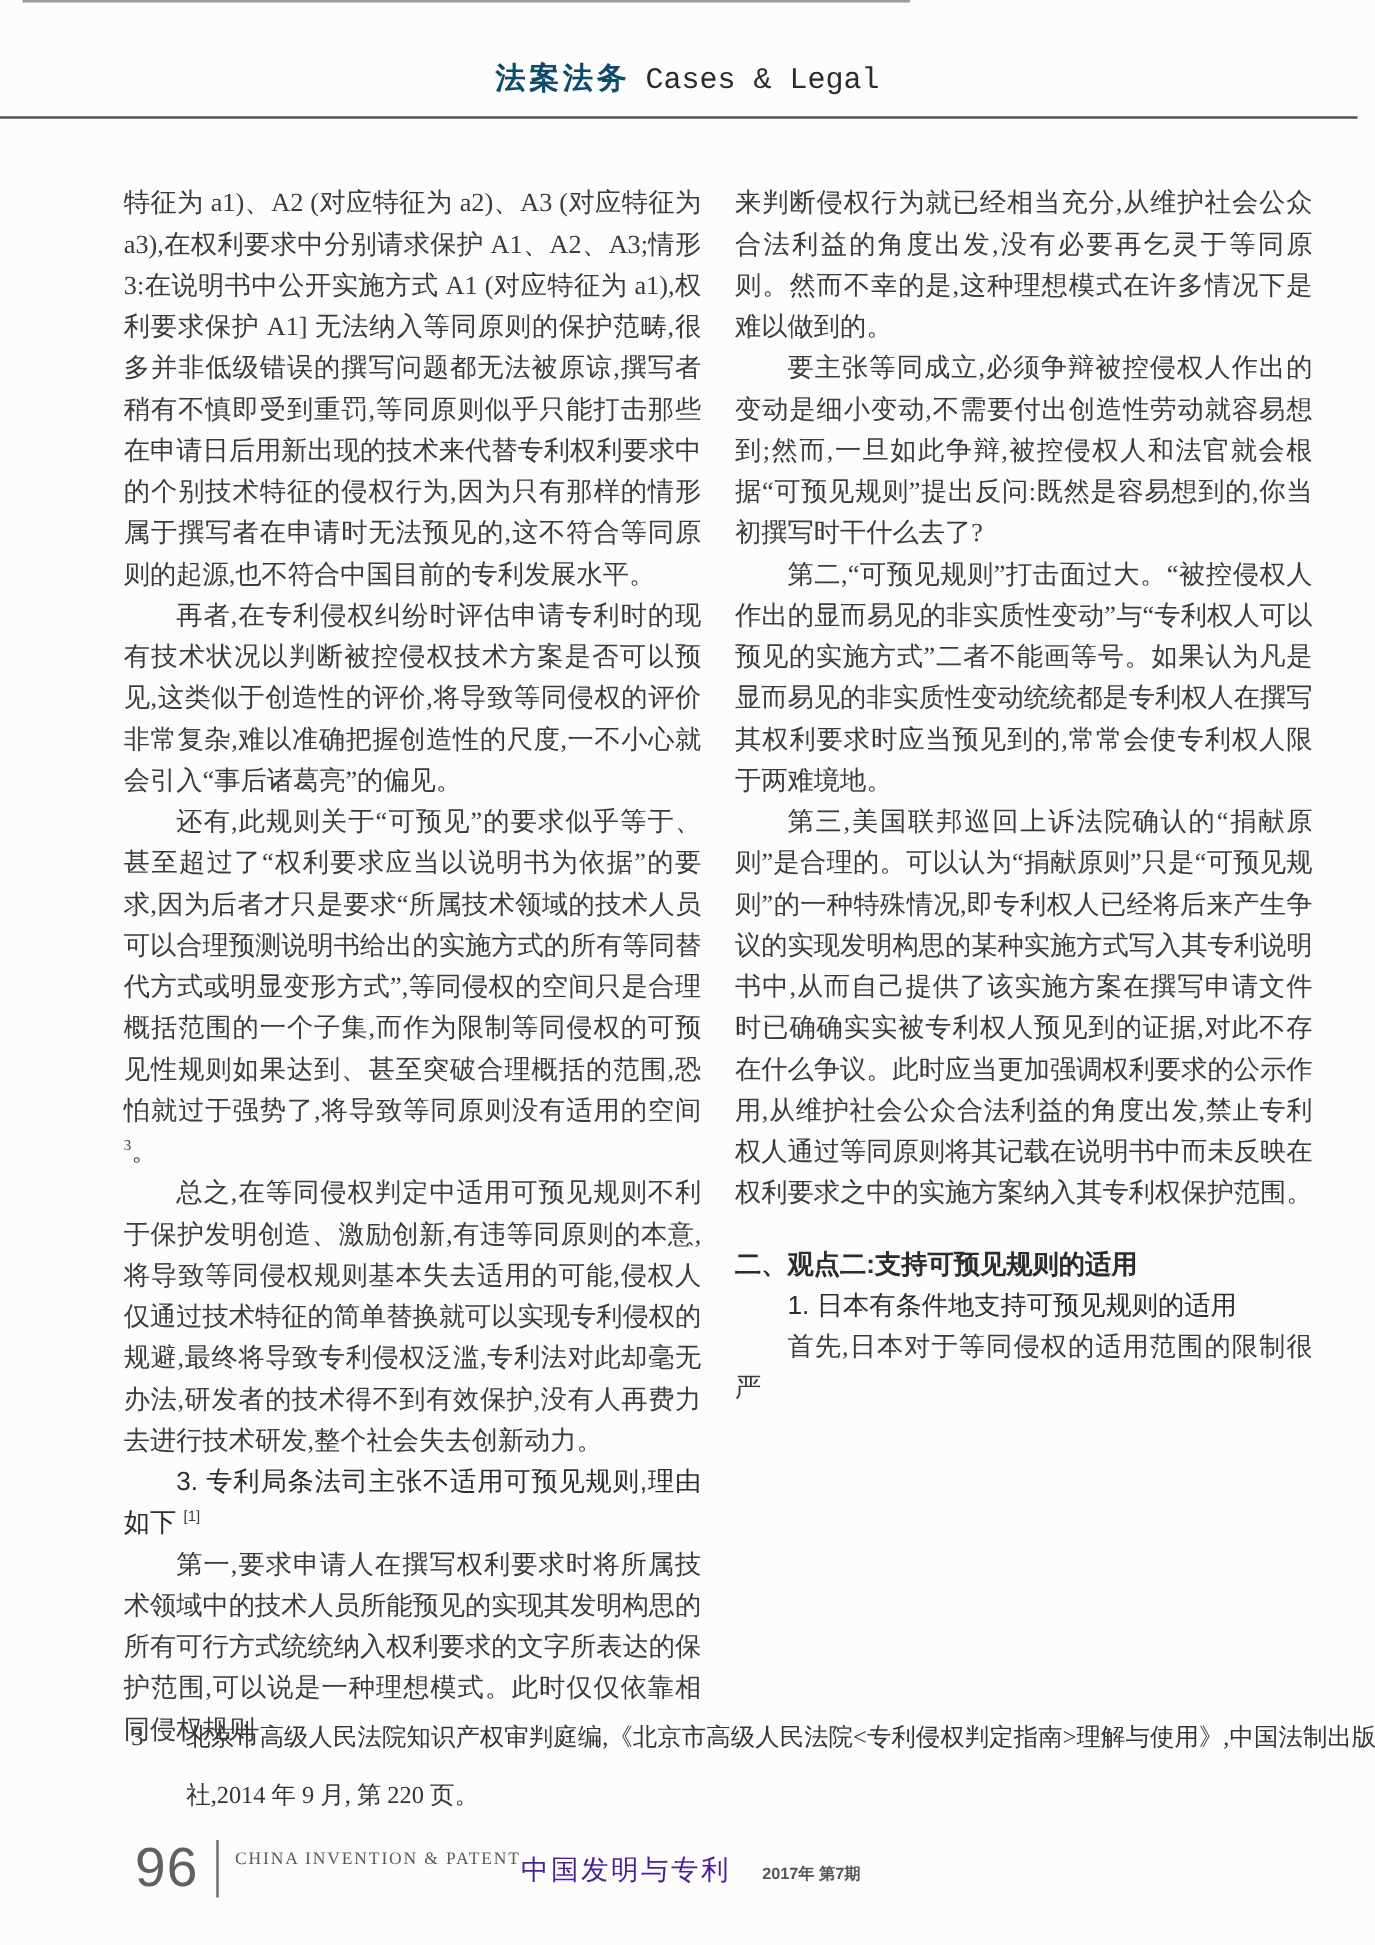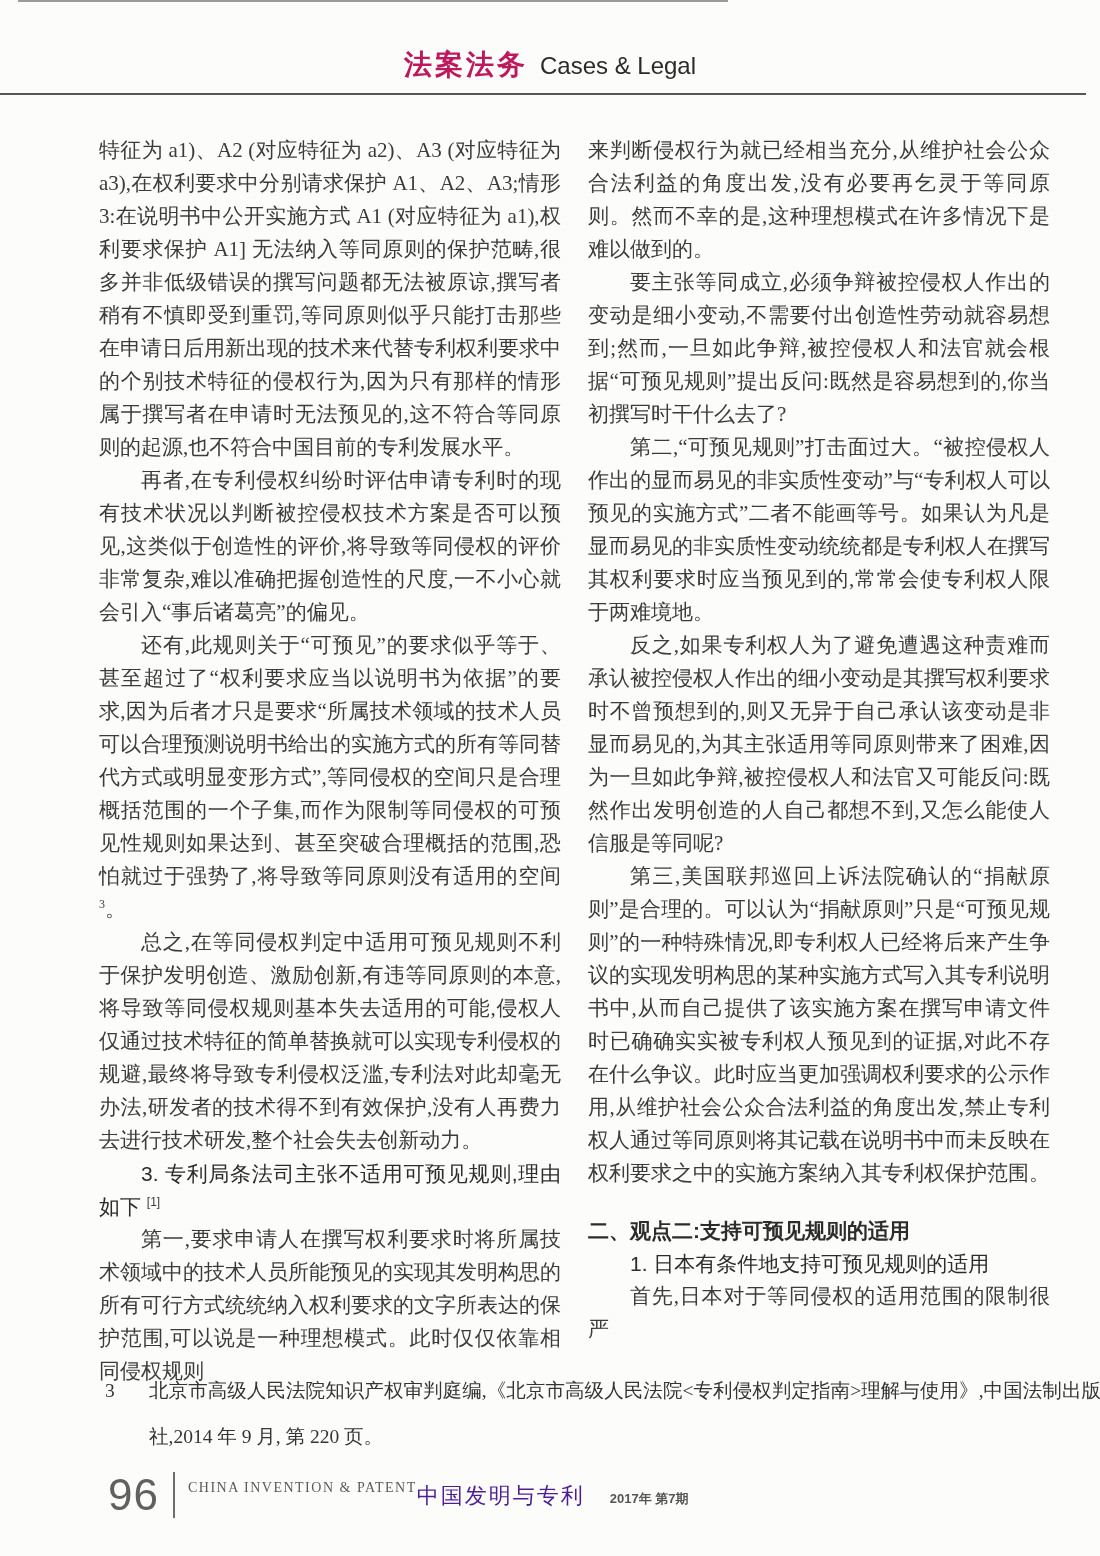--- a/index.html
+++ b/index.html
@@ -17,33 +17,33 @@
     width: 710px; height: 2px;
     background: #9a9a98;
   }
   .header {
     position: absolute; top: 46px; left: 0;
     width: 1100px; text-align: center;
     white-space: nowrap;
   }
   .cat-zh {
     font-family: "Liberation Sans", sans-serif;
-    font-weight: bold; font-size: 28px; color: #be185d;
+    font-weight: bold; font-size: 24px; color: #0c4a6e;
     letter-spacing: 3px;
   }
   .cat-en {
-    font-family: Liberation Sans, sans-serif;
+    font-family: Liberation Mono, monospace;
     font-size: 24px; color: #2a2a2a; margin-left: 12px;
   }
   .header-rule {
     position: absolute; top: 93px; left: 0;
     width: 1086px; height: 2px; background: #565656;
   }
   .col {
-    position: absolute; top: 134px; width: 462px;
+    position: absolute; top: 146px; width: 462px;
     font-size: 21px; line-height: 33px;
     text-align: justify; color: #3b3b3b;
   }
   .col-left  { left: 99px; }
   .col-right { left: 588px; }
   .col p { margin: 0; }
   .indent { text-indent: 2em; }
   .bold-head {
     font-family: "Liberation Sans", sans-serif;
     font-weight: normal; color: #2c2c2c;
@@ -107,21 +107,20 @@
     <p class="indent"><span>还有,此规则关于“可预见”的要求似乎等于、甚至超过了“权利要求应当以说明书为依据”的要求,因为后者才只是要求“所属技术领域的技术人员可以合理预测说明书给出的实施方式的所有等同替代方式或明显变形方式”,等同侵权的空间只是合理概括范围的一个子集,而作为限制等同侵权的可预见性规则如果达到、甚至突破合理概括的范围,恐怕就过于强势了,将导致等同原则没有适用的空间 </span><sup class="ref">3</sup><span>。</span></p>
     <p class="indent">总之,在等同侵权判定中适用可预见规则不利于保护发明创造、激励创新,有违等同原则的本意,将导致等同侵权规则基本失去适用的可能,侵权人仅通过技术特征的简单替换就可以实现专利侵权的规避,最终将导致专利侵权泛滥,专利法对此却毫无办法,研发者的技术得不到有效保护,没有人再费力去进行技术研发,整个社会失去创新动力。</p>
     <p class="indent bold-head"><span>3. 专利局条法司主张不适用可预见规则,理由如下 </span><sup class="ref">[1]</sup></p>
     <p class="indent">第一,要求申请人在撰写权利要求时将所属技术领域中的技术人员所能预见的实现其发明构思的所有可行方式统统纳入权利要求的文字所表达的保护范围,可以说是一种理想模式。此时仅仅依靠相同侵权规则</p>
   </div>
 
   <div class="col col-right">
     <p>来判断侵权行为就已经相当充分,从维护社会公众合法利益的角度出发,没有必要再乞灵于等同原则。然而不幸的是,这种理想模式在许多情况下是难以做到的。</p>
     <p class="indent">要主张等同成立,必须争辩被控侵权人作出的变动是细小变动,不需要付出创造性劳动就容易想到;然而,一旦如此争辩,被控侵权人和法官就会根据“可预见规则”提出反问:既然是容易想到的,你当初撰写时干什么去了?</p>
     <p class="indent">第二,“可预见规则”打击面过大。“被控侵权人作出的显而易见的非实质性变动”与“专利权人可以预见的实施方式”二者不能画等号。如果认为凡是显而易见的非实质性变动统统都是专利权人在撰写其权利要求时应当预见到的,常常会使专利权人限于两难境地。</p>
-    <p class="indent">反之,如果专利权人为了避免遭遇这种责难而承认被控侵权人作出的细小变动是其撰写权利要求时不曾预想到的,则又无异于自己承认该变动是非显而易见的,为其主张适用等同原则带来了困难,因为一旦如此争辩,被控侵权人和法官又可能反问:既然作出发明创造的人自己都想不到,又怎么能使人信服是等同呢?</p>
     <p class="indent">第三,美国联邦巡回上诉法院确认的“捐献原则”是合理的。可以认为“捐献原则”只是“可预见规则”的一种特殊情况,即专利权人已经将后来产生争议的实现发明构思的某种实施方式写入其专利说明书中,从而自己提供了该实施方案在撰写申请文件时已确确实实被专利权人预见到的证据,对此不存在什么争议。此时应当更加强调权利要求的公示作用,从维护社会公众合法利益的角度出发,禁止专利权人通过等同原则将其记载在说明书中而未反映在权利要求之中的实施方案纳入其专利权保护范围。</p>
     <p class="section-head">二、观点二:支持可预见规则的适用</p>
     <p class="indent bold-head">1. 日本有条件地支持可预见规则的适用</p>
     <p class="indent">首先,日本对于等同侵权的适用范围的限制很严</p>
   </div>
 
   <div class="footnote">
     <span class="fn-marker">3</span>
     <span class="fn-text">北京市高级人民法院知识产权审判庭编,《北京市高级人民法院&lt;专利侵权判定指南&gt;理解与使用》,中国法制出版社,2014 年 9 月, 第 220 页。</span>
   </div>

